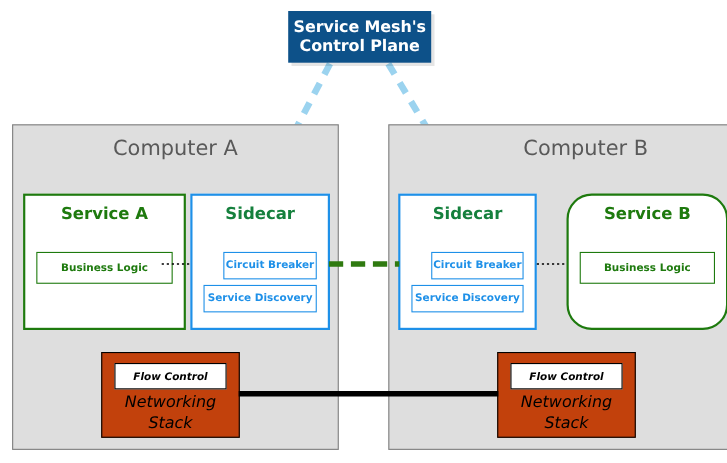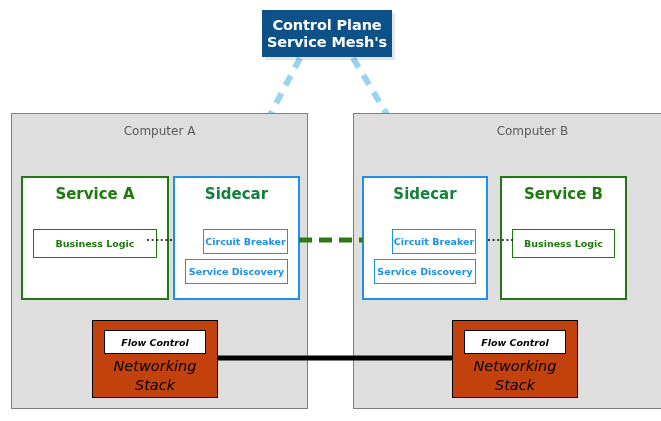--- a/index.html
+++ b/index.html
@@ -47,21 +47,21 @@
     box-sizing: border-box;
   }
   #computer-a { left: 11px;  top: 113px; width: 297px; height: 296px; }
   #computer-b { left: 353px; top: 113px; width: 359px; height: 296px; }
   .computer-title {
     position: absolute;
     top: 10px;
     left: 0;
     right: 0;
     text-align: center;
-    font-size: 12px;
+    font-size: 19px;
     color: #595959;
   }
 
   
   .service-box {
     position: absolute;
     background: #ffffff;
     border: 2px solid #1e7a0e;
     box-sizing: border-box;
   }
@@ -178,22 +178,22 @@
 <div id="canvas">
 
   <svg class="svg-layer" viewBox="0 0 661 421" xmlns="http://www.w3.org/2000/svg">
 
     <line x1="300" y1="58" x2="238" y2="176" stroke="#9bd3ef" stroke-width="6" stroke-dasharray="11 9" stroke-linecap="butt"></line>
 
     <line x1="353" y1="58" x2="424" y2="176" stroke="#9bd3ef" stroke-width="6" stroke-dasharray="11 9" stroke-linecap="butt"></line>
   </svg>
 
   <div id="control-plane">
+    <div>Service Mesh's</div>
     <div>Control Plane</div>
-    <div>Service Mesh's</div>
   </div>
 
   <div class="computer" id="computer-a">
     <div class="computer-title">Computer A</div>
   </div>
 
   <div class="service-box" style="left:21px; top:176px; width:148px; height:124px;">
     <div class="service-title">Service A</div>
     <div class="inner-green">Business Logic</div>
   </div>
@@ -215,21 +215,21 @@
   <div class="computer" id="computer-b">
     <div class="computer-title">Computer B</div>
   </div>
 
   <div class="sidecar-box" style="left:362px; top:176px; width:126px; height:124px;">
     <div class="sidecar-title">Sidecar</div>
     <div class="inner-blue slot1">Circuit Breaker</div>
     <div class="inner-blue slot2">Service Discovery</div>
   </div>
 
-  <div class="service-box" style="left:500px; top:176px; width:127px; height:124px;">
+  <div class="service-box" style="left:515px; top:176px; width:147px; height:124px;border-radius:23px;">
     <div class="service-title">Service B</div>
     <div class="inner-green">Business Logic</div>
   </div>
 
   <div class="netstack-box" style="left:452px; top:320px; width:126px; height:78px;">
     <div class="netstack-inner">Flow Control</div>
     <div class="netstack-label">
       <div>Networking</div>
       <div>Stack</div>
     </div>

